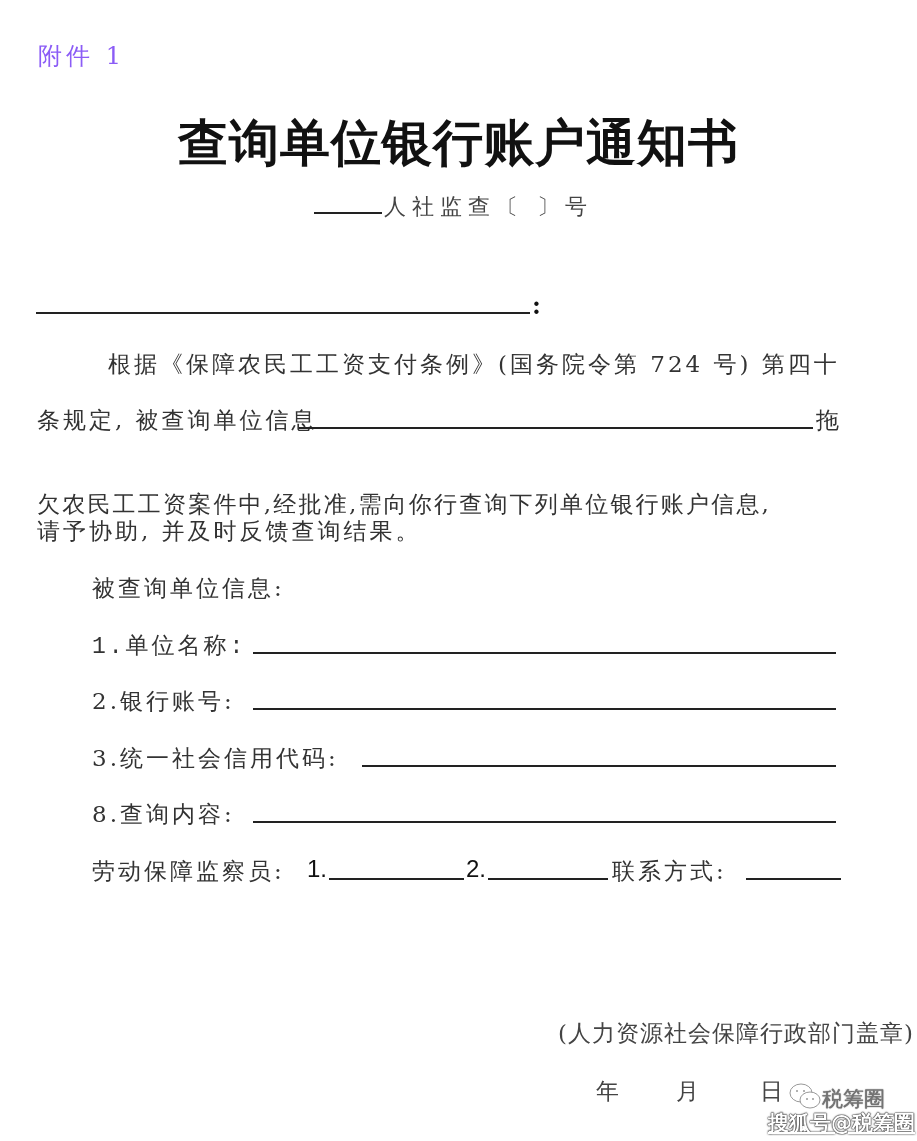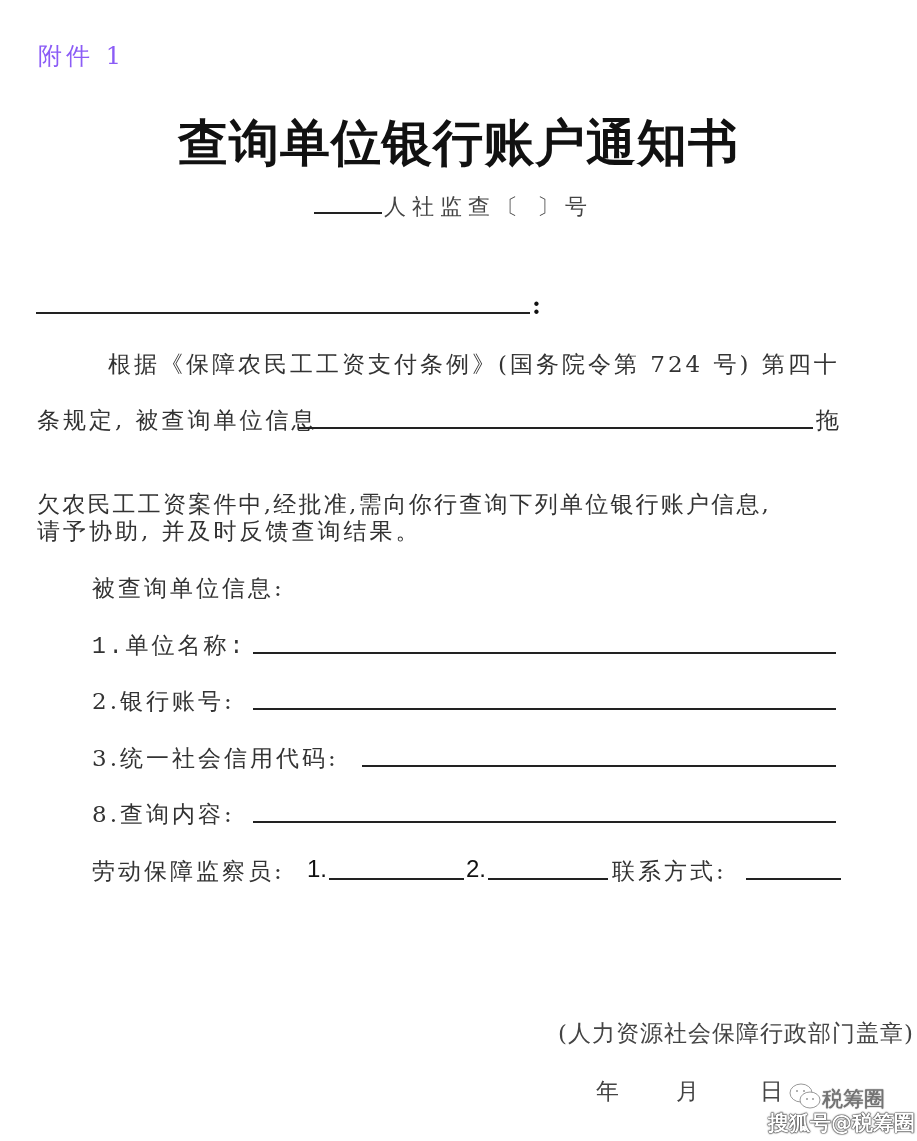--- a/index.html
+++ b/index.html
@@ -9,21 +9,21 @@
   .t { font-size:23px; letter-spacing:3px; color:#333; }
   .line { position:absolute; height:0; border-bottom:2px solid #222; }
   #attach { left:38px; top:40px; font-size:24px; letter-spacing:4px; color:#8b5cf6; }
   #title { left:0; width:917px; text-align:center; top:110px; font-size:50px; font-weight:bold;
            font-family:"DejaVu Sans", "Liberation Sans", sans-serif; color:#111; letter-spacing:1px; }
   #docno { left:384px; top:192px; font-size:22px; letter-spacing:6px; color:#444; }
   #addr-colon { left:532px; top:291px; font-size:24px; font-weight:bold; color:#111; }
   .sig-num { font-family:"Liberation Sans", sans-serif; font-size:24px; color:#111; }
   #stamp { left:510px; top:1018px; font-size:23px; letter-spacing:1px; color:#444;margin-left:48px; }
   .date-part { top:1076px; font-size:23px; color:#444; }
-  .wm { color:#fff; text-shadow: 0 0 1px #111, 0 0 1px #111, 0 0 2px #333; font-family:"DejaVu Sans", sans-serif; }
+  .wm { color:#fff; text-shadow: 0 0 1px #111, 0 0 1px #111, 0 0 2px #333; font-family:"DejaVu Sans", sans-serif;text-decoration:underline; }
   #wm-top { left:822px; top:1085px; font-size:21px; color:#737373; text-shadow:0 0 1px #777,0 0 1px #777; }
   #wm-bottom { left:768px; top:1109px; font-size:21px; font-weight:bold; }
   #wechat-icon { left:787px; top:1082px; width:36px; height:28px; }
 </style>
 </head>
 <body>
 
 <div>
 
   <div class="abs" id="attach">附件 1</div>

